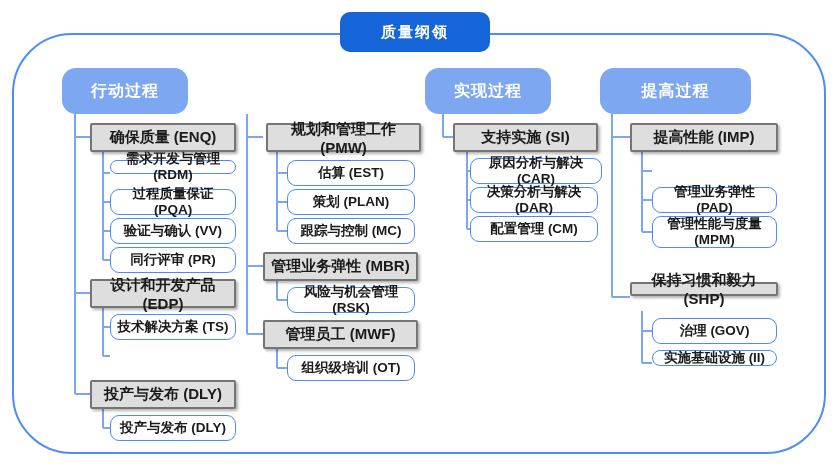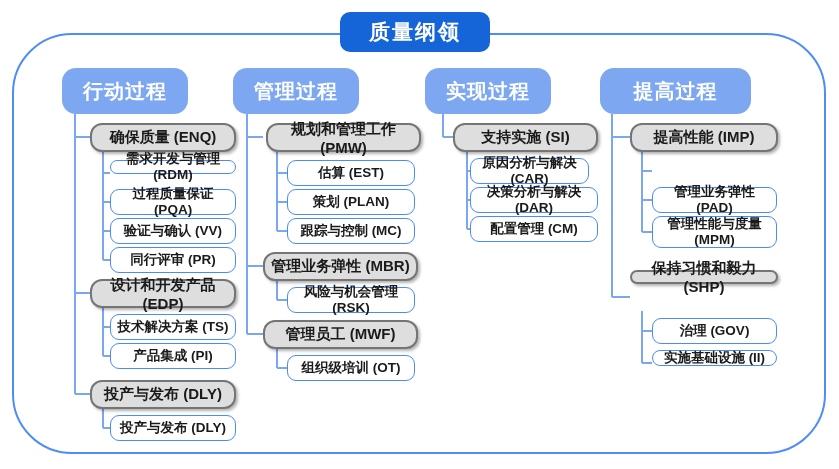--- a/index.html
+++ b/index.html
@@ -11,29 +11,29 @@
   .outer-border{
     position:absolute;left:12px;top:33px;width:810px;height:417px;
     border:2px solid #4e8df6;border-radius:60px;background:transparent;
   }
   .connectors{position:absolute;left:0;top:0;z-index:1;}
   .box{
     position:absolute;display:flex;align-items:center;justify-content:center;
     box-sizing:border-box;text-align:center;z-index:2;
   }
   .title{
-    background:#1565d8;color:#ffffff;font-weight:bold;font-size:21px;
+    background:#1565d8;color:#ffffff;font-weight:bold;font-size:15px;
     border-radius:10px;letter-spacing:2px;z-index:3;
   }
   .hdr{
-    background:#7da7f0;color:#ffffff;font-weight:bold;font-size:20px;
+    background:#7da7f0;color:#ffffff;font-weight:bold;font-size:16px;
     border-radius:14px;letter-spacing:1px;
   }
   .gray{
-    background:#dedede;border:2px solid #757575;border-radius:12px;
+    background:#dedede;border:2px solid #757575;border-radius:2px;
     font-weight:bold;font-size:15px;color:#1a1a1a;
     box-shadow:2px 2px 3px rgba(0,0,0,0.30);
   }
   .white{
     background:#ffffff;border:1.5px solid #4c8bf5;border-radius:9px;
     font-weight:bold;font-size:13.5px;color:#1a1a1a;line-height:1.15;
     padding:0 4px;
   }
 </style>
 </head>
@@ -68,41 +68,39 @@
   <div class="box title" style="left:340px;top:12px;width:150px;height:40px">质量纲领</div>
 
   <div class="box hdr" style="left:62px;top:68px;width:126px;height:46px">行动过程</div>
   <div class="box gray" style="left:90px;top:123px;width:146px;height:29px">确保质量 (ENQ)</div>
   <div class="box white" style="left:110px;top:160px;width:126px;height:14px">需求开发与管理 (RDM)</div>
   <div class="box white" style="left:110px;top:189px;width:126px;height:26px">过程质量保证 (PQA)</div>
   <div class="box white" style="left:110px;top:218px;width:126px;height:26px">验证与确认 (VV)</div>
   <div class="box white" style="left:110px;top:247px;width:126px;height:26px">同行评审 (PR)</div>
   <div class="box gray" style="left:90px;top:279px;width:146px;height:29px">设计和开发产品 (EDP)</div>
   <div class="box white" style="left:110px;top:314px;width:126px;height:26px">技术解决方案 (TS)</div>
-  <div class="box white" style="left:110px;top:343px;width:126px;height:26px">产品集成 (PI)</div>
   <div class="box gray" style="left:90px;top:380px;width:146px;height:29px">投产与发布 (DLY)</div>
   <div class="box white" style="left:110px;top:415px;width:126px;height:26px">投产与发布 (DLY)</div>
 
-  <div class="box hdr" style="left:233px;top:68px;width:126px;height:46px">管理过程</div>
   <div class="box gray" style="left:266px;top:123px;width:155px;height:29px">规划和管理工作 (PMW)</div>
   <div class="box white" style="left:287px;top:160px;width:128px;height:26px">估算 (EST)</div>
   <div class="box white" style="left:287px;top:189px;width:128px;height:26px">策划 (PLAN)</div>
   <div class="box white" style="left:287px;top:218px;width:128px;height:26px">跟踪与控制 (MC)</div>
   <div class="box gray" style="left:263px;top:252px;width:155px;height:29px">管理业务弹性 (MBR)</div>
   <div class="box white" style="left:287px;top:287px;width:128px;height:26px">风险与机会管理 (RSK)</div>
   <div class="box gray" style="left:263px;top:320px;width:155px;height:29px">管理员工 (MWF)</div>
   <div class="box white" style="left:287px;top:355px;width:128px;height:26px">组织级培训 (OT)</div>
 
   <div class="box hdr" style="left:425px;top:68px;width:126px;height:46px">实现过程</div>
   <div class="box gray" style="left:453px;top:123px;width:145px;height:29px">支持实施 (SI)</div>
-  <div class="box white" style="left:470px;top:158px;width:119px;height:26px">原因分析与解决 (CAR)</div>
+  <div class="box white" style="left:470px;top:158px;width:132px;height:26px">原因分析与解决 (CAR)</div>
   <div class="box white" style="left:470px;top:187px;width:128px;height:26px">决策分析与解决 (DAR)</div>
   <div class="box white" style="left:470px;top:216px;width:128px;height:26px">配置管理 (CM)</div>
 
   <div class="box hdr" style="left:600px;top:68px;width:151px;height:46px">提高过程</div>
   <div class="box gray" style="left:630px;top:123px;width:148px;height:29px">提高性能 (IMP)</div>
   <div class="box white" style="left:652px;top:187px;width:125px;height:26px">管理业务弹性 (PAD)</div>
   <div class="box white" style="left:652px;top:216px;width:125px;height:32px">管理性能与度量 (MPM)</div>
-  <div class="box gray" style="left:630px;top:270px;width:148px;height:14px">保持习惯和毅力 (SHP)</div>
+  <div class="box gray" style="left:630px;top:282px;width:148px;height:14px">保持习惯和毅力 (SHP)</div>
   <div class="box white" style="left:652px;top:318px;width:125px;height:26px">治理 (GOV)</div>
   <div class="box white" style="left:652px;top:350px;width:125px;height:16px">实施基础设施 (II)</div>
 
 </div>
 
 </body></html>

